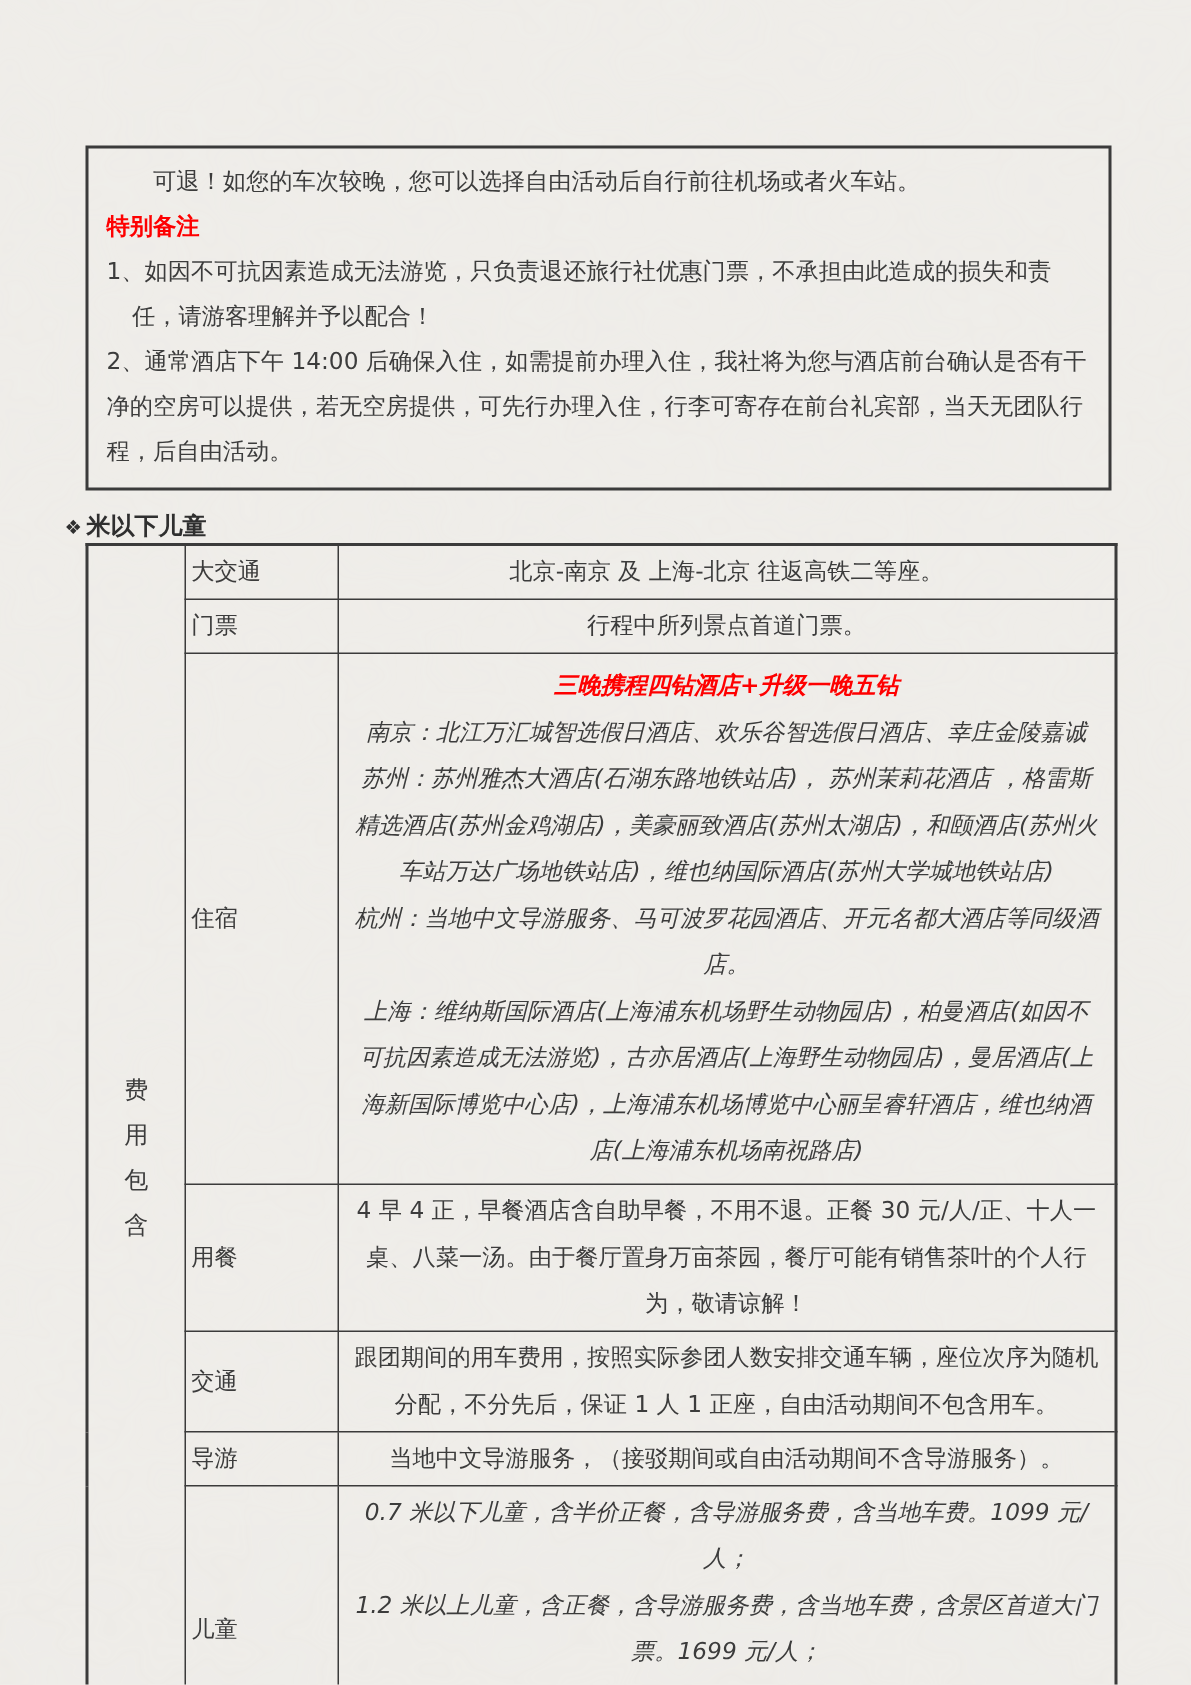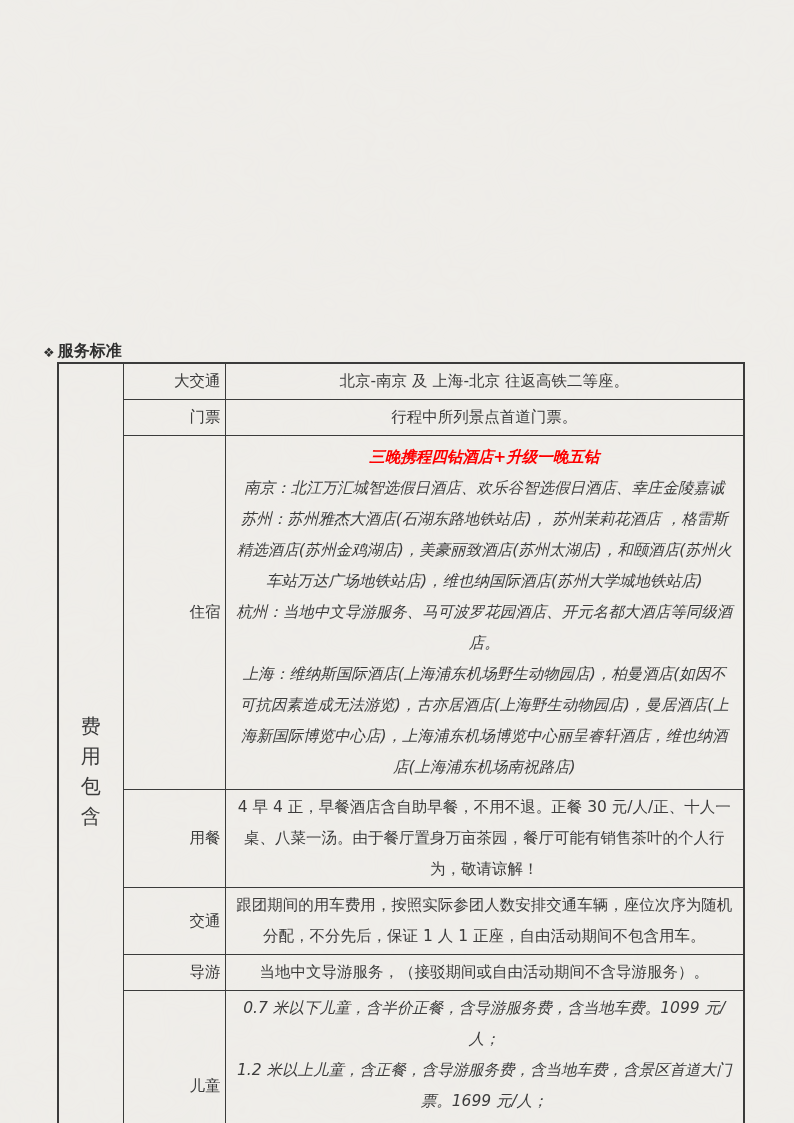--- a/index.html
+++ b/index.html
@@ -52,28 +52,28 @@
   table.service col.c1 { width: 65px; }
   table.service col.c2 { width: 102px; }
   table.service col.c3 { width: 519px; }
   table.service td {
     border: 1px solid #3b3b3b;
     vertical-align: middle;
     line-height: 31px;
     word-break: break-all;
   }
   table.service { border: 2px solid #3b3b3b; }
-  td.label-cell { text-align: right; padding: 2px 4px; }
+  td.label-cell { text-align: left; padding: 2px 4px; }
   td.content-cell { padding: 2px 10px; text-align: center; }
   td.content-cell p { margin: 0; font-style: italic; }
   td.group-cell { text-align: center; }
   .vtext {
     display: inline-block;
     width: 1.1em;
-    font-size: 20px;
+    font-size: 16px;
     line-height: 30px;
     letter-spacing: 0;
     word-break: break-all;
   }
   .row-h35 td { height: 35px; }
   .row-h30 td { height: 30px; }
   .row-h27 td { height: 27px; }
   .row-tall-lodging td.content-cell { padding-top: 6px; padding-bottom: 6px; }
 </style>
 </head>
@@ -82,24 +82,30 @@
 <svg class="texture" xmlns="http://www.w3.org/2000/svg">
   <filter id="paperNoise">
     <feTurbulence type="fractalNoise" baseFrequency="0.014 0.018" numOctaves="3" seed="7" result="n"></feTurbulence>
     <feColorMatrix in="n" type="matrix" values="0 0 0 0 0.84  0 0 0 0 0.83  0 0 0 0 0.80  0 0 0 0.16 0"></feColorMatrix>
   </filter>
   <rect width="100%" height="100%" filter="url(#paperNoise)"></rect>
 </svg>
 
 <div class="page">
 
+  <div class="top-box">
+    <p class="indent">可退！如您的车次较晚，您可以选择自由活动后自行前往机场或者火车站。</p>
+    <p class="red-bold">特别备注</p>
+    <p class="note hang">1、如因不可抗因素造成无法游览，只负责退还旅行社优惠门票，不承担由此造成的损失和责任，请游客理解并予以配合！</p>
+    <p class="note">2、通常酒店下午 14:00 后确保入住，如需提前办理入住，我社将为您与酒店前台确认是否有干净的空房可以提供，若无空房提供，可先行办理入住，行李可寄存在前台礼宾部，当天无团队行程，后自由活动。</p>
+  </div>
 
   <div class="section-title">
     <span class="bullet">❖</span>
-    <span>服务标准</span>
+    <span>米以下儿童</span>
   </div>
 
   <table class="service">
     <colgroup>
         <col class="c1">
         <col class="c2">
         <col class="c3">
       </colgroup>
     <tbody>
       <tr class="row-h35">

